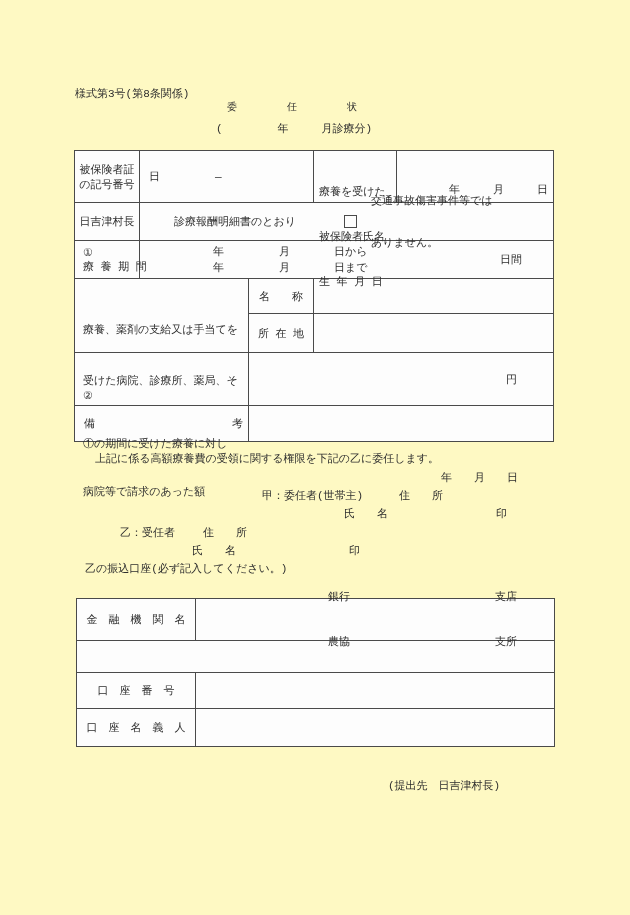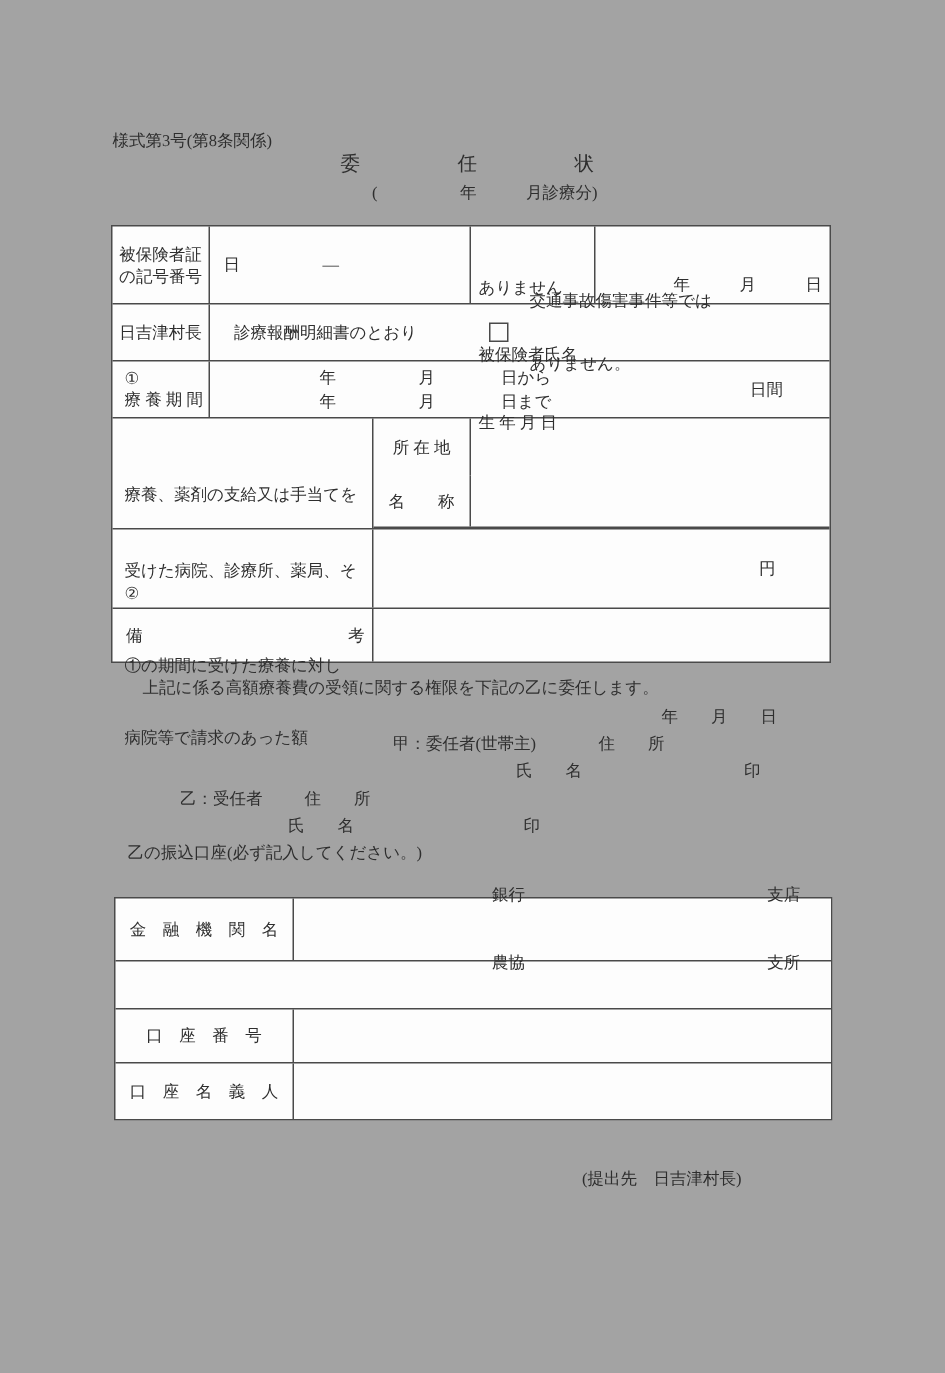--- a/index.html
+++ b/index.html
@@ -1,18 +1,18 @@
 <!DOCTYPE html>
 <html><head>
 <meta charset="utf-8">
 <style>
   html,body{margin:0;padding:0;background:#e8e8e8;}
   .paper{
-    position:relative;width:630px;height:915px;background:#a3a3a3;
-    font-family:Liberation Serif, serif;
+    position:relative;width:630px;height:915px;background:#fef9c3;
+    font-family:Liberation Mono, monospace;
     color:#2e2e2e;font-size:11px;overflow:hidden;margin:0 auto;
   }
   .abs{position:absolute;white-space:pre;}
   
   .tbl{position:absolute;border:1px solid #4a4a4a;background:#fdfdfd;box-sizing:border-box;}
   .row{display:flex;box-sizing:border-box;}
   .bb{border-bottom:1px solid #4a4a4a;}
   .br{border-right:1px solid #4a4a4a;}
   .cell{box-sizing:border-box;white-space:pre;}
   .vcenter{display:flex;flex-direction:column;justify-content:center;}
@@ -46,59 +46,59 @@
   .c-rem{display:flex;align-items:center;justify-content:space-between;padding:0 5px 0 9px;}
   
   .bk{left:76px;top:598px;width:479px;}
   .bk .lab{width:119px;display:flex;align-items:center;justify-content:center;}
   .bk-r1{height:42px;}
   .bk-r2{height:32px;}
   .bk-r3{height:36px;}
   .bk-r4{height:37px;}
   .bk-val{flex:1;position:relative;}
   .bk-center{position:absolute;left:132px;top:50%;transform:translateY(-50%);line-height:15px;text-align:left;}
-  .bk-right{position:absolute;right:15px;top:50%;transform:translateY(-50%);line-height:15px;text-align:left;margin-left:28px;}
+  .bk-right{position:absolute;right:15px;top:50%;transform:translateY(-50%);line-height:15px;text-align:center;margin-left:28px;}
   .bk-type{flex:1;display:flex;align-items:center;padding-left:26px;}
-  .title{font-size:13px;}
+  .title{font-size:10px;}
 </style>
 </head>
 <body>
 
 <div class="paper">
 
   <div class="abs" style="left:75px;top:86px;">様式第3号(第8条関係)</div>
   <div class="abs title" style="left:227px;top:100px;">委　　　　　任　　　　　状</div>
-  <div class="abs" style="left:248px;top:121px;">(　　　　　年　　　月診療分)</div>
+  <div class="abs" style="left:216px;top:121px;">(　　　　　年　　　月診療分)</div>
 
   <div class="tbl mt">
 
     <div class="row bb r1">
       <div class="cell lab-sm br vcenter hcenter">
         <div>被保険者証</div>
         <div>の記号番号</div>
       </div>
       <div class="cell c-symval br">
         <span>日　　　　　―</span>
       </div>
       <div class="cell c-recip br">
-        <div>ありません</div>
+        <div>療養を受けた</div>
         <div>被保険者氏名</div>
         <div>生 年 月 日</div>
       </div>
       <div class="cell c-birth">
         <span>年　　　月　　　日</span>
       </div>
     </div>
 
     <div class="row bb r2">
       <div class="cell lab-sm br vcenter hcenter">
         <div>日吉津村長</div>
       </div>
       <div class="cell c-cond">
-        <span style="margin-left:16px;">診療報酬明細書のとおり</span>
+        <span style="margin-left:34px;">診療報酬明細書のとおり</span>
         <span class="chkbox"></span>
         <span class="note">
           <div>交通事故傷害事件等では</div>
           <div>ありません。</div>
         </span>
       </div>
     </div>
 
     <div class="row bb r3">
       <div class="cell lab-sm br vcenter" style="padding-left:8px;">
@@ -111,26 +111,26 @@
         <span class="days">日間</span>
       </div>
     </div>
 
     <div class="row bb r4">
       <div class="cell lab-lg br c-fac">
         <div>療養、薬剤の支給又は手当てを</div>
         <div>受けた病院、診療所、薬局、そ</div>
       </div>
       <div style="flex:1;display:flex;flex-direction:column;">
+        <div class="row bb r4a">
+          <div class="cell sub-lab br">名　　称</div>
+          <div class="cell sub-val"></div>
+        </div>
         <div class="row r4b">
           <div class="cell sub-lab br">所 在 地</div>
-          <div class="cell sub-val"></div>
-        </div>
-        <div class="row bb r4a">
-          <div class="cell sub-lab br">名　　称</div>
           <div class="cell sub-val"></div>
         </div>
       </div>
     </div>
 
     <div class="row bb r5">
       <div class="cell lab-lg br c-amt-lab">
         <div>②</div>
         <div>①の期間に受けた療養に対し</div>
         <div>病院等で請求のあった額</div>

